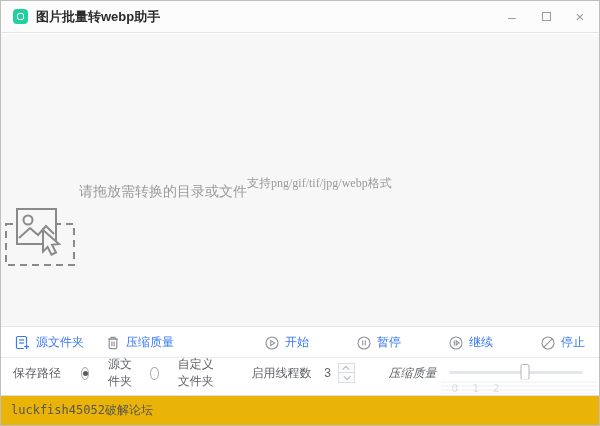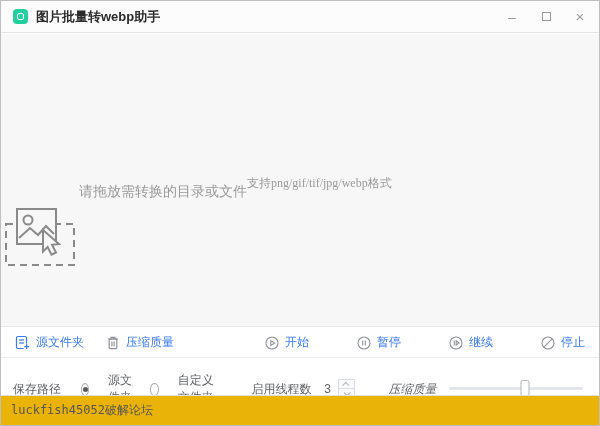--- a/index.html
+++ b/index.html
@@ -57,21 +57,21 @@
     font-size:12px; color:#3778f3;
   }
   .tool-btn + .tool-btn { margin-left:22px; }
   .toolbar-right { margin-left:auto; display:flex; align-items:flex-end; gap:26px; }
   .icon-gray { color:#909399; display:flex; }
   .icon-blue { color:#3778f3; display:flex; }
   
   .settings {
     position:absolute; top:358px; left:0; right:0; height:36px;
     background:#fff; display:flex; align-items:center; padding:0 16px 8px 12px;
-    font-size:12px; color:#606266;margin-top:16px;
+    font-size:12px; color:#606266;
   }
   .lbl { white-space:nowrap; }
   .radio-group { display:flex; align-items:center; gap:19px; }
   .radio {
     width:13px; height:13px; border:1px solid #a8a8a8; border-radius:50%;
     background:#fff; display:flex; align-items:center; justify-content:center;
   }
   .radio-dot { width:5px; height:5px; border-radius:50%; background:#5a5a5a; }
   .thread-value { width:18px; text-align:center; }
   .spinner { display:flex; flex-direction:column; }

